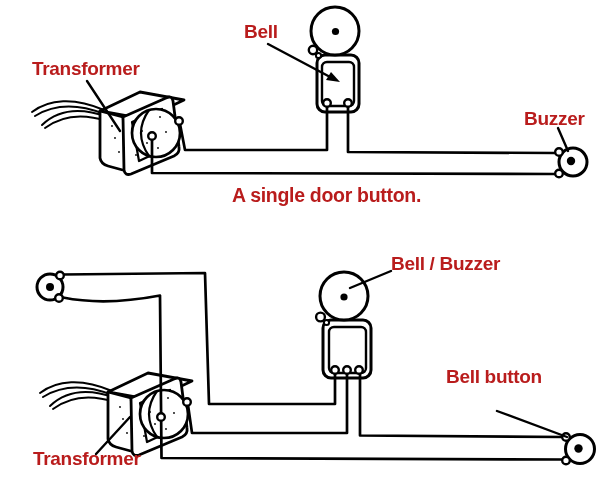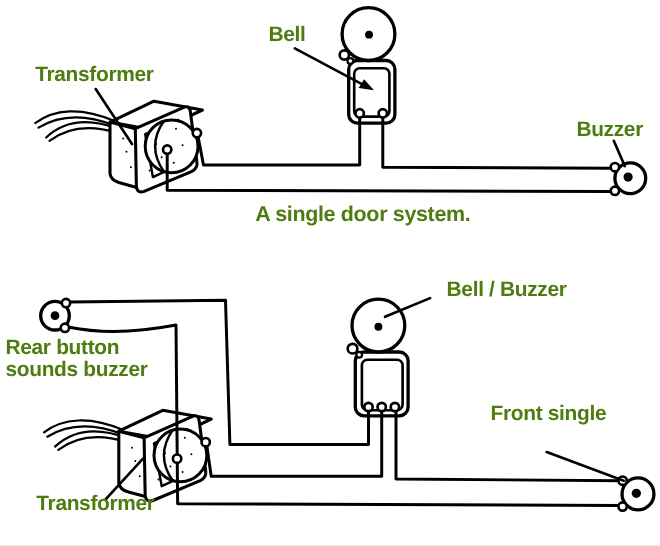--- a/index.html
+++ b/index.html
@@ -2,21 +2,21 @@
 <html><head>
 <meta charset="utf-8">
 <style>
   html,body{margin:0;padding:0;background:#e9e9e9;}
   .stage{
     position:relative;width:600px;height:496px;background:#ffffff;
     font-family:"Liberation Sans", sans-serif;overflow:hidden;
   }
   .stage svg{position:absolute;left:0;top:0;}
   .lbl{
-    position:absolute;font-weight:bold;color:#4d7c0f;font-size:19px;
+    position:absolute;font-weight:bold;color:#b91c1c;font-size:19px;
     line-height:20px;white-space:nowrap;letter-spacing:-0.3px;
   }
   .cap{font-size:19.5px;}
 </style>
 </head>
 <body>
 
 <div class="stage">
 
   <svg width="600" height="496" viewBox="0 0 600 496" stroke-linecap="round" stroke-linejoin="round">
@@ -130,28 +130,24 @@
       <path d="M96,454 L130,417"></path>
     </g>
   </svg>
 
   <div class="lbl" style="left:32px;top:59px">Transformer</div>
 
   <div class="lbl" style="left:244px;top:22px">Bell</div>
 
   <div class="lbl" style="left:524px;top:109px">Buzzer</div>
 
-  <div class="lbl cap" style="left:232px;top:185px">A single door system.</div>
+  <div class="lbl cap" style="left:232px;top:185px">A single door button.</div>
 
-  <div class="lbl" style="left:406px;top:254px">Bell / Buzzer</div>
+  <div class="lbl" style="left:391px;top:254px">Bell / Buzzer</div>
 
-  <div class="lbl" style="left:5px;top:307px">
-    <div>Rear button</div>
-    <div>sounds buzzer</div>
-  </div>
 
   <div class="lbl" style="left:446px;top:367px">
-    <div>Front single</div>
+    <div>Bell button</div>
   </div>
 
   <div class="lbl" style="left:33px;top:449px">Transformer</div>
 
 </div>
 
 </body></html>

